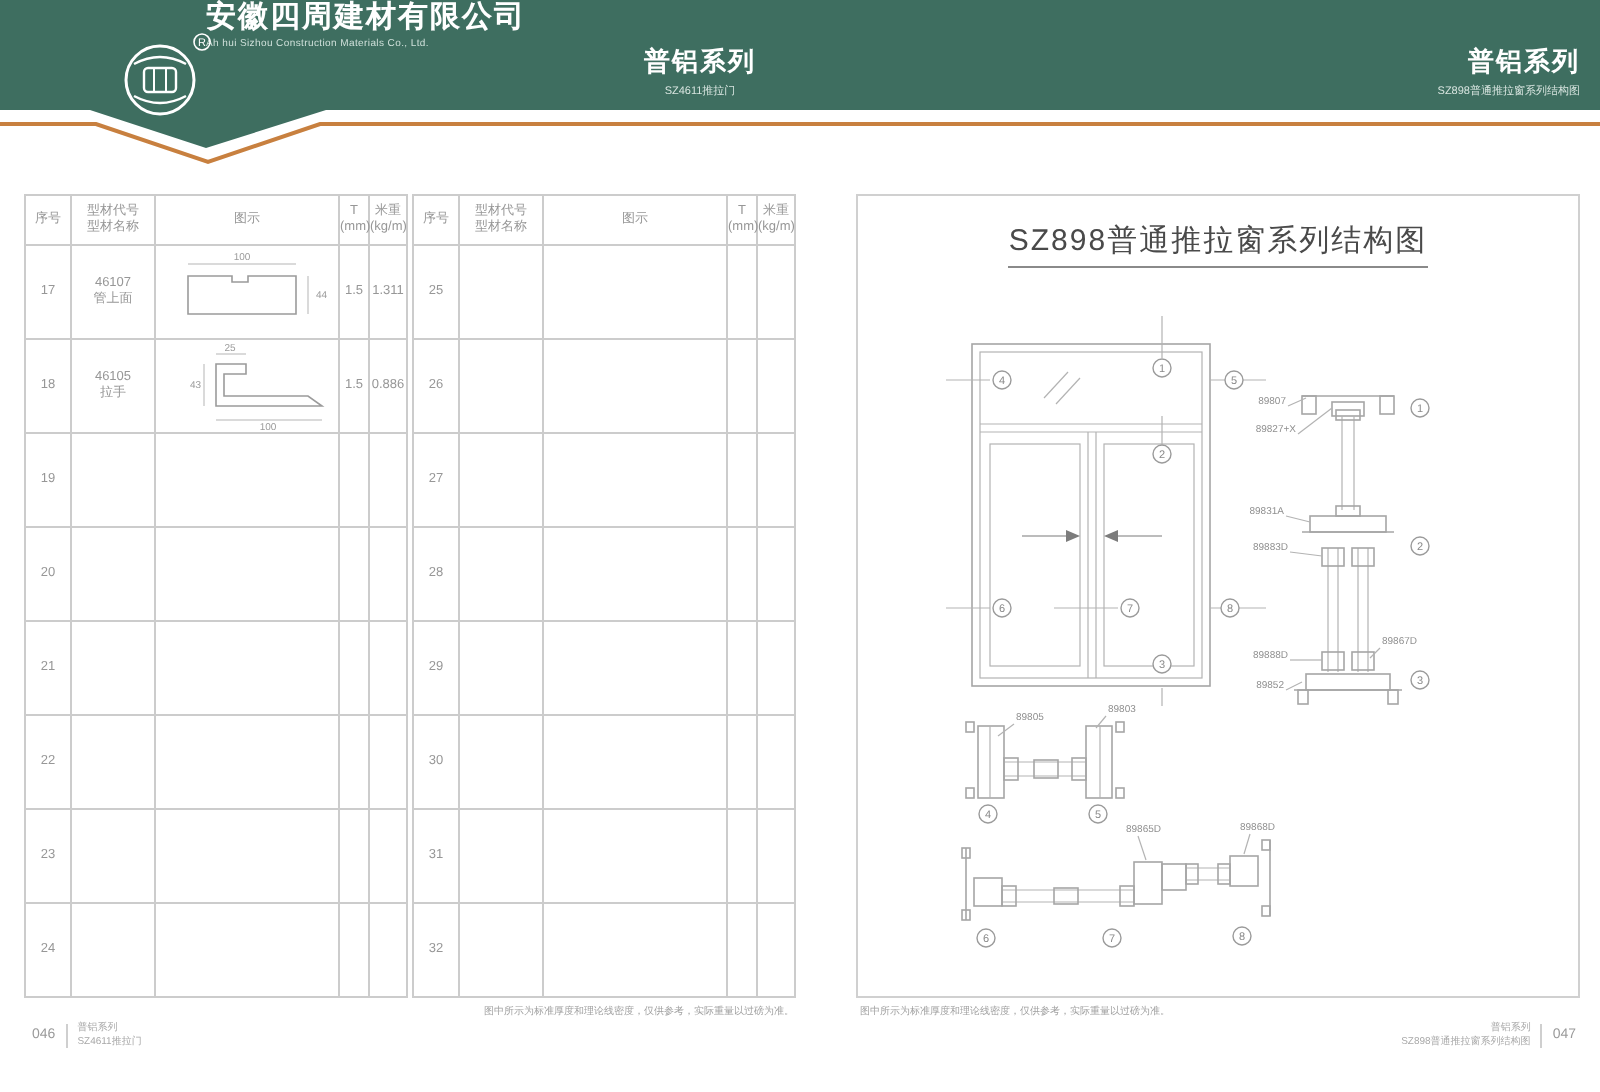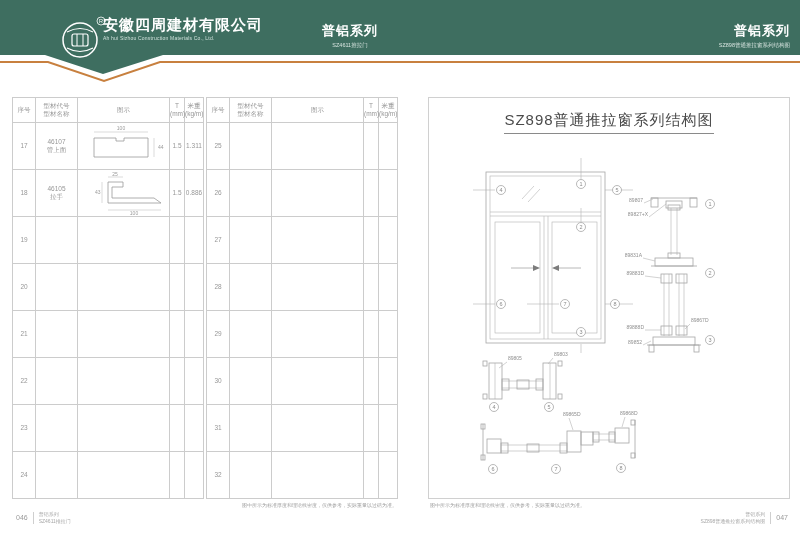--- a/index.html
+++ b/index.html
@@ -3,21 +3,21 @@
 <meta charset="utf-8">
 <style>
   html,body{margin:0;padding:0;background:#fff;}
   #page{position:relative;width:800px;height:546px;background:#fff;overflow:hidden;
         font-family:"Liberation Sans",sans-serif;}
 
   
   #hdr{position:absolute;left:0;top:0;width:800px;height:53px;background:#3e6e60;}
   #hdr-edge{position:absolute;left:0;top:53px;width:800px;height:32px;}
   #logo{position:absolute;left:56px;top:13px;width:52px;height:52px;z-index:5;}
-  .company{position:absolute;left:103px;top:16px;color:#fff;z-index:4;}
+  .company{position:absolute;left:103px;top:0;color:#fff;z-index:4;}
   .company .cn{font-size:15px;font-weight:bold;letter-spacing:1px;line-height:17px;}
   .company .en{font-size:5px;color:#cfe0da;margin-top:2px;letter-spacing:.2px;}
   .hseries{position:absolute;top:22px;color:#fff;text-align:center;z-index:4;}
   .hseries .big{font-size:13px;font-weight:bold;letter-spacing:1px;}
   .hseries .sml{font-size:5.5px;color:#d7e4df;margin-top:2px;}
   #hs-center{left:305px;width:90px;}
   #hs-right{left:628px;width:162px;text-align:right;}
 
   
   #tables{position:absolute;left:12px;top:97px;display:flex;gap:2px;}

